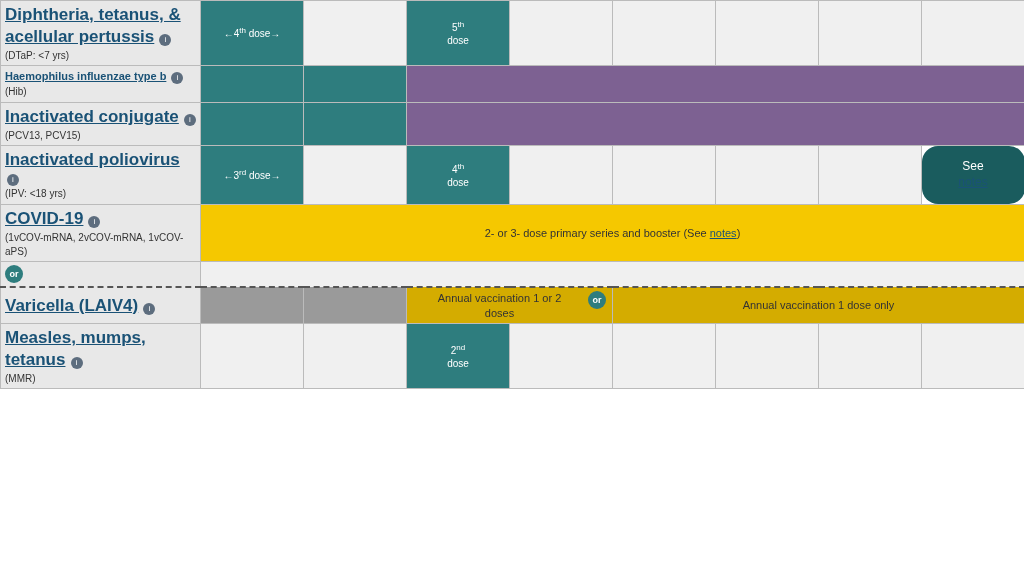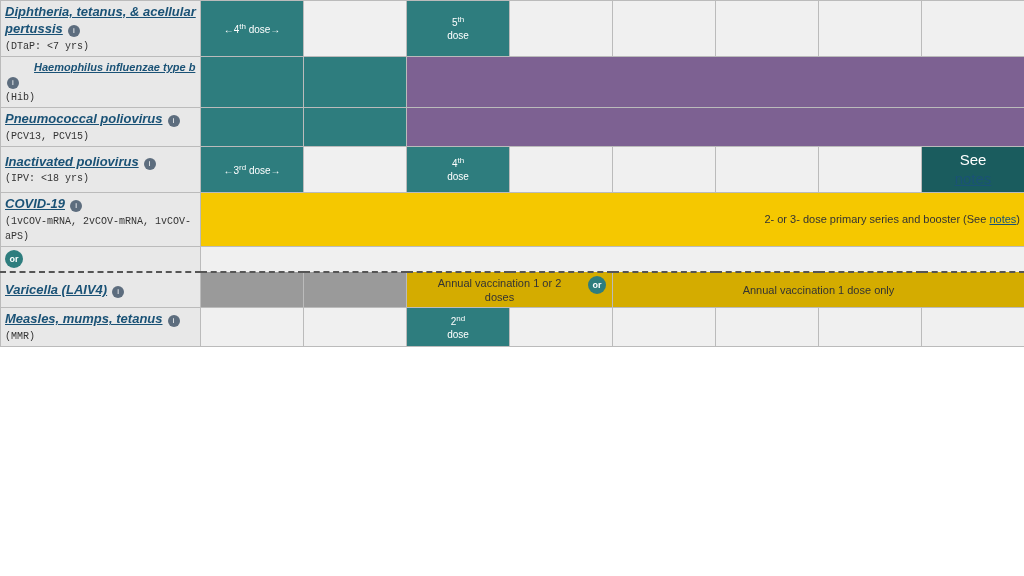--- a/index.html
+++ b/index.html
@@ -31,36 +31,32 @@
     .vaccine-col {
       width: 200px;
       background: #e8e8e8;
       vertical-align: middle;
     }
     .vaccine-name {
       color: #1a5276;
       text-decoration: underline;
       cursor: pointer;
       font-weight: bold;
-      font-size: 13px;
-      font-style: italic;
+      font-size: 17px;
     }
     .vaccine-name-italic {
       color: #1a5276;
       text-decoration: underline;
-      font-style: italic;
       cursor: pointer;
       font-weight: bold;
       font-size: 11px;
-      margin-left: 29px;
     }
     .sub-label {
       color: #333;
       font-size: 10px;
-      font-family: Liberation Mono, monospace;
     }
     .info-icon {
       display: inline-block;
       width: 12px;
       height: 12px;
       background: #5d6d7e;
       color: white;
       border-radius: 50%;
       font-size: 8px;
       text-align: center;
@@ -94,21 +90,22 @@
       line-height: 18px;
       font-weight: bold;
     }
     .dashed-row td {
       border-top: 2px dashed #555;
     }
     .center-text {
       text-align: center;
     }
     .small-text {
-      font-size: 15px;
+      font-size: 12px;
+      border-radius: 16px;
     }
     .see-notes {
       color: #1a5276;
       text-decoration: underline;
       cursor: pointer;
     }
     .sup {
       font-size: 8px;
       vertical-align: super;
     }
@@ -152,21 +149,21 @@
           <span class="info-icon">i</span><br>
           <span class="sub-label">(Hib)</span>
         </td>
         <td class="age-col teal-dark"></td>
         <td class="age-col teal-dark"></td>
         <td class="age-col purple" colspan="6"></td>
       </tr>
 
       <tr>
         <td class="vaccine-col">
-          <span class="vaccine-name">Pneumococcal poliovirus</span>
+          <span class="vaccine-name">Inactivated conjugate</span>
           <span class="info-icon">i</span><br>
           <span class="sub-label">(PCV13, PCV15)</span>
         </td>
         <td class="age-col teal-dark"></td>
         <td class="age-col teal-dark"></td>
         <td class="age-col purple" colspan="6"></td>
       </tr>
 
       <tr>
         <td class="vaccine-col">
@@ -189,21 +186,21 @@
           <span>See<br></span><span class="see-notes">notes</span>
         </td>
       </tr>
 
       <tr>
         <td class="vaccine-col">
           <span class="vaccine-name">COVID-19</span>
           <span class="info-icon">i</span><br>
           <span class="sub-label">(1vCOV-mRNA, 2vCOV-mRNA, 1vCOV-aPS)</span>
         </td>
-        <td class="yellow center-text" colspan="8" style="font-size:11px;text-align:right;">
+        <td class="yellow center-text" colspan="8" style="font-size:11px;">
           <span>2- or 3- dose primary series and booster (See </span><span class="see-notes">notes</span><span>)</span>
         </td>
       </tr>
 
 
       <tr style="height:18px;">
         <td class="vaccine-col row-or-label">
           <span class="or-badge">or</span>
         </td>
         <td colspan="8" class="empty-cell"></td>

